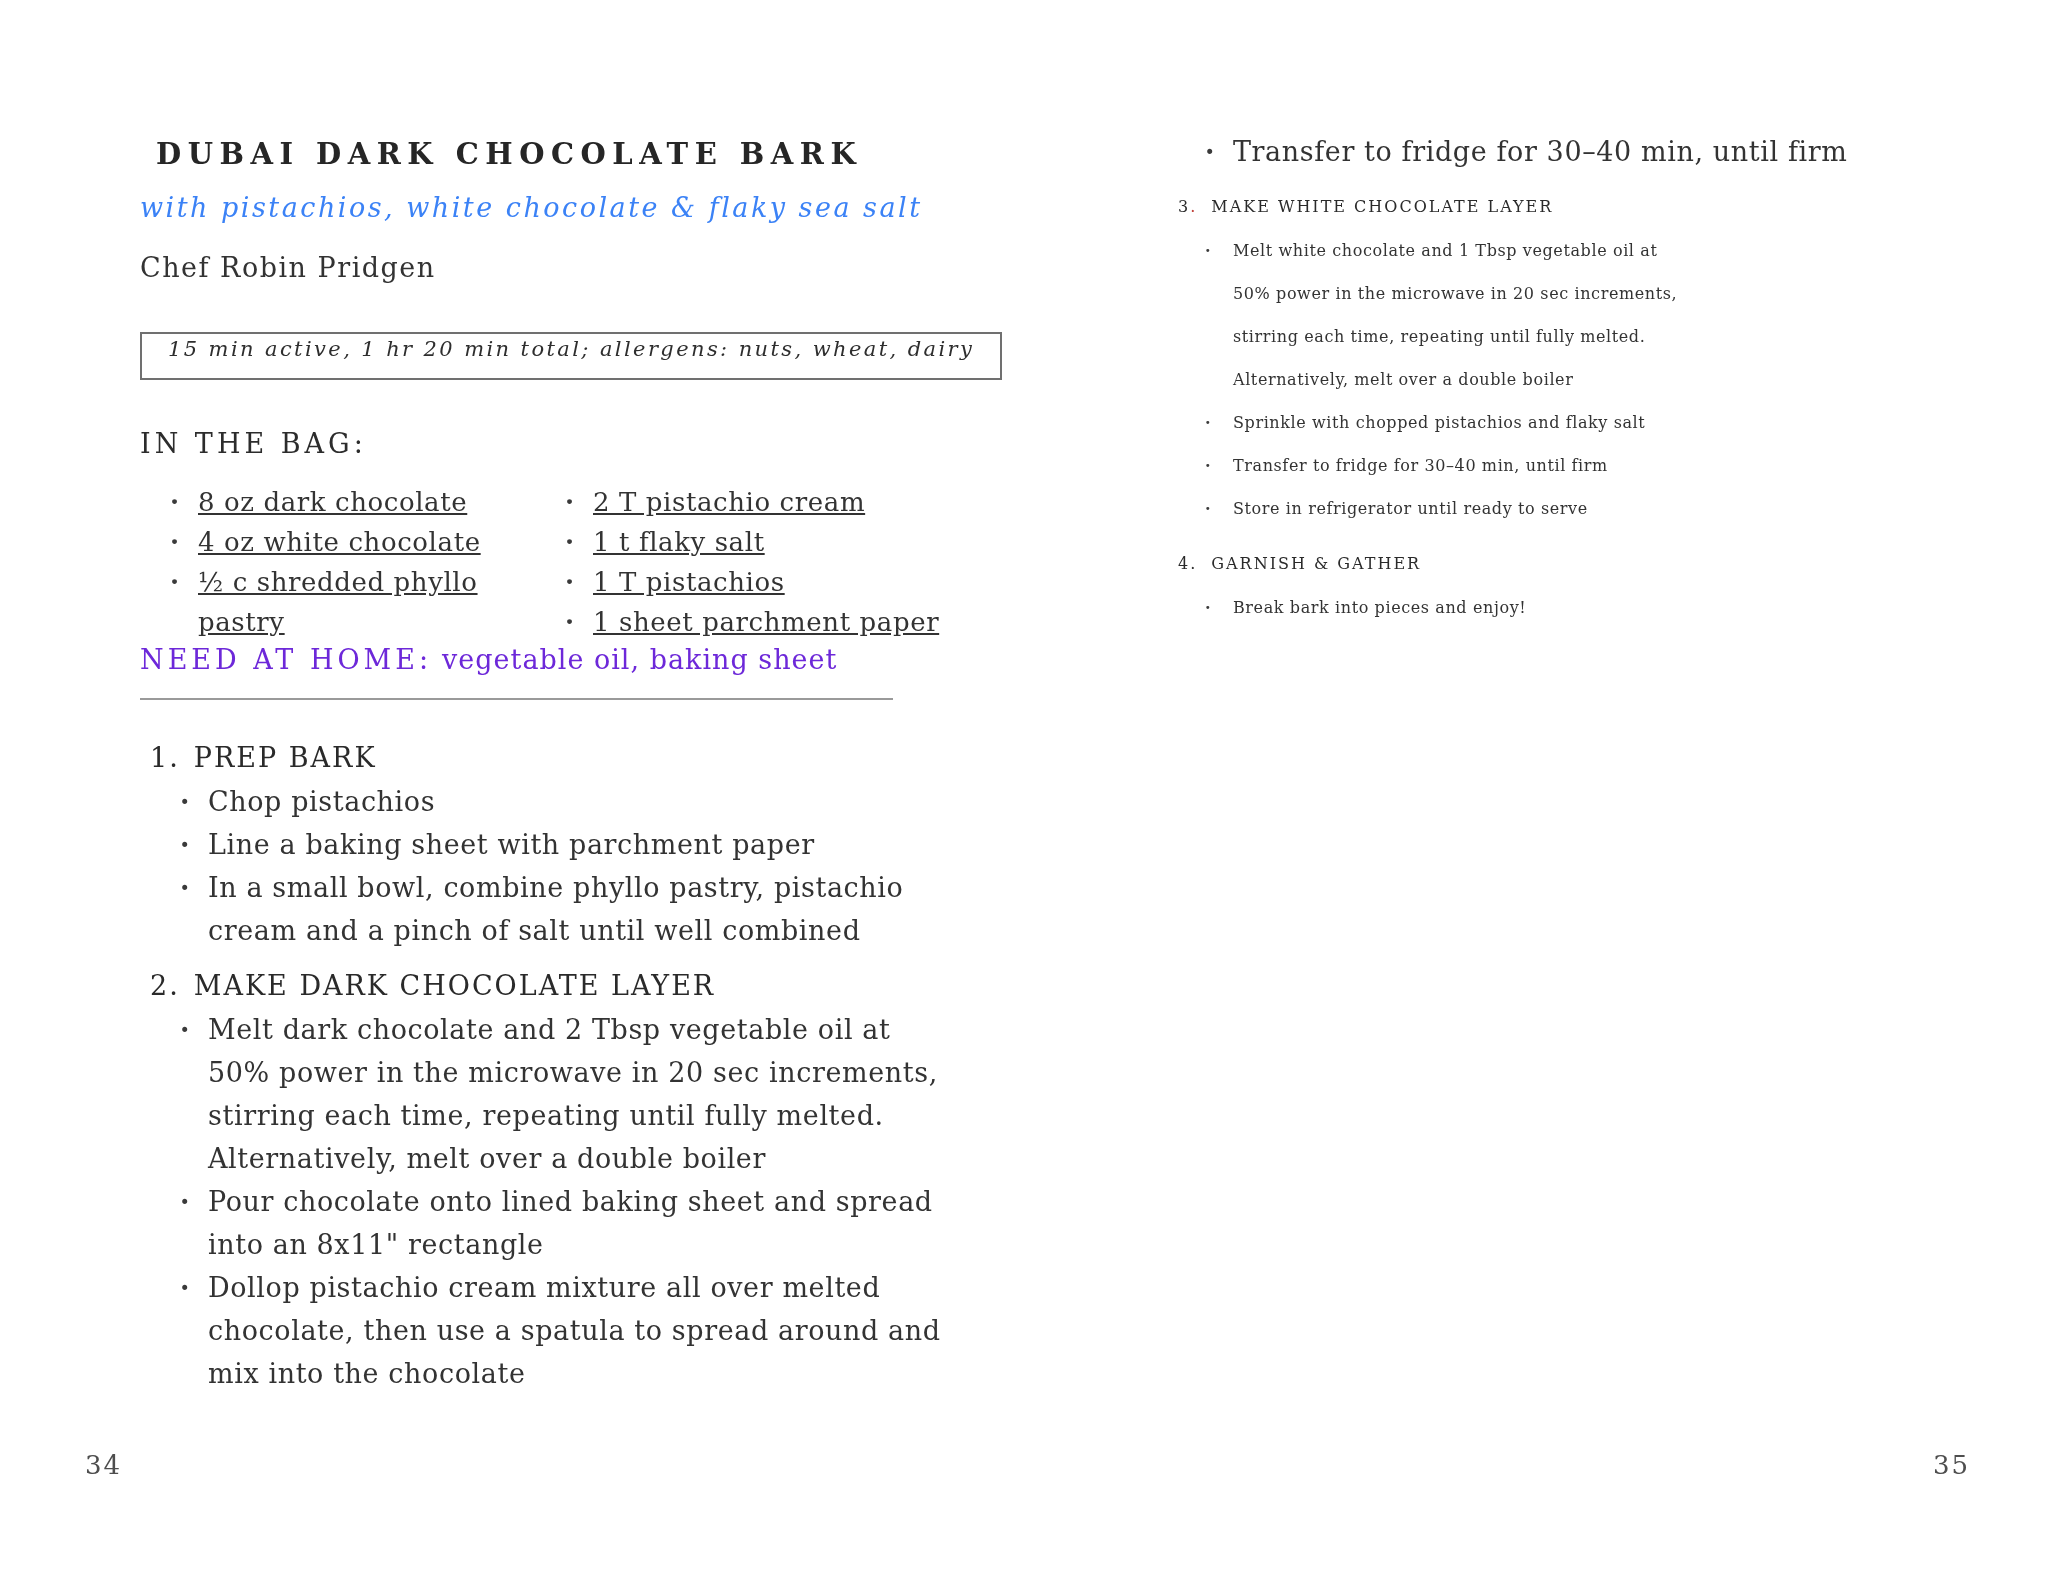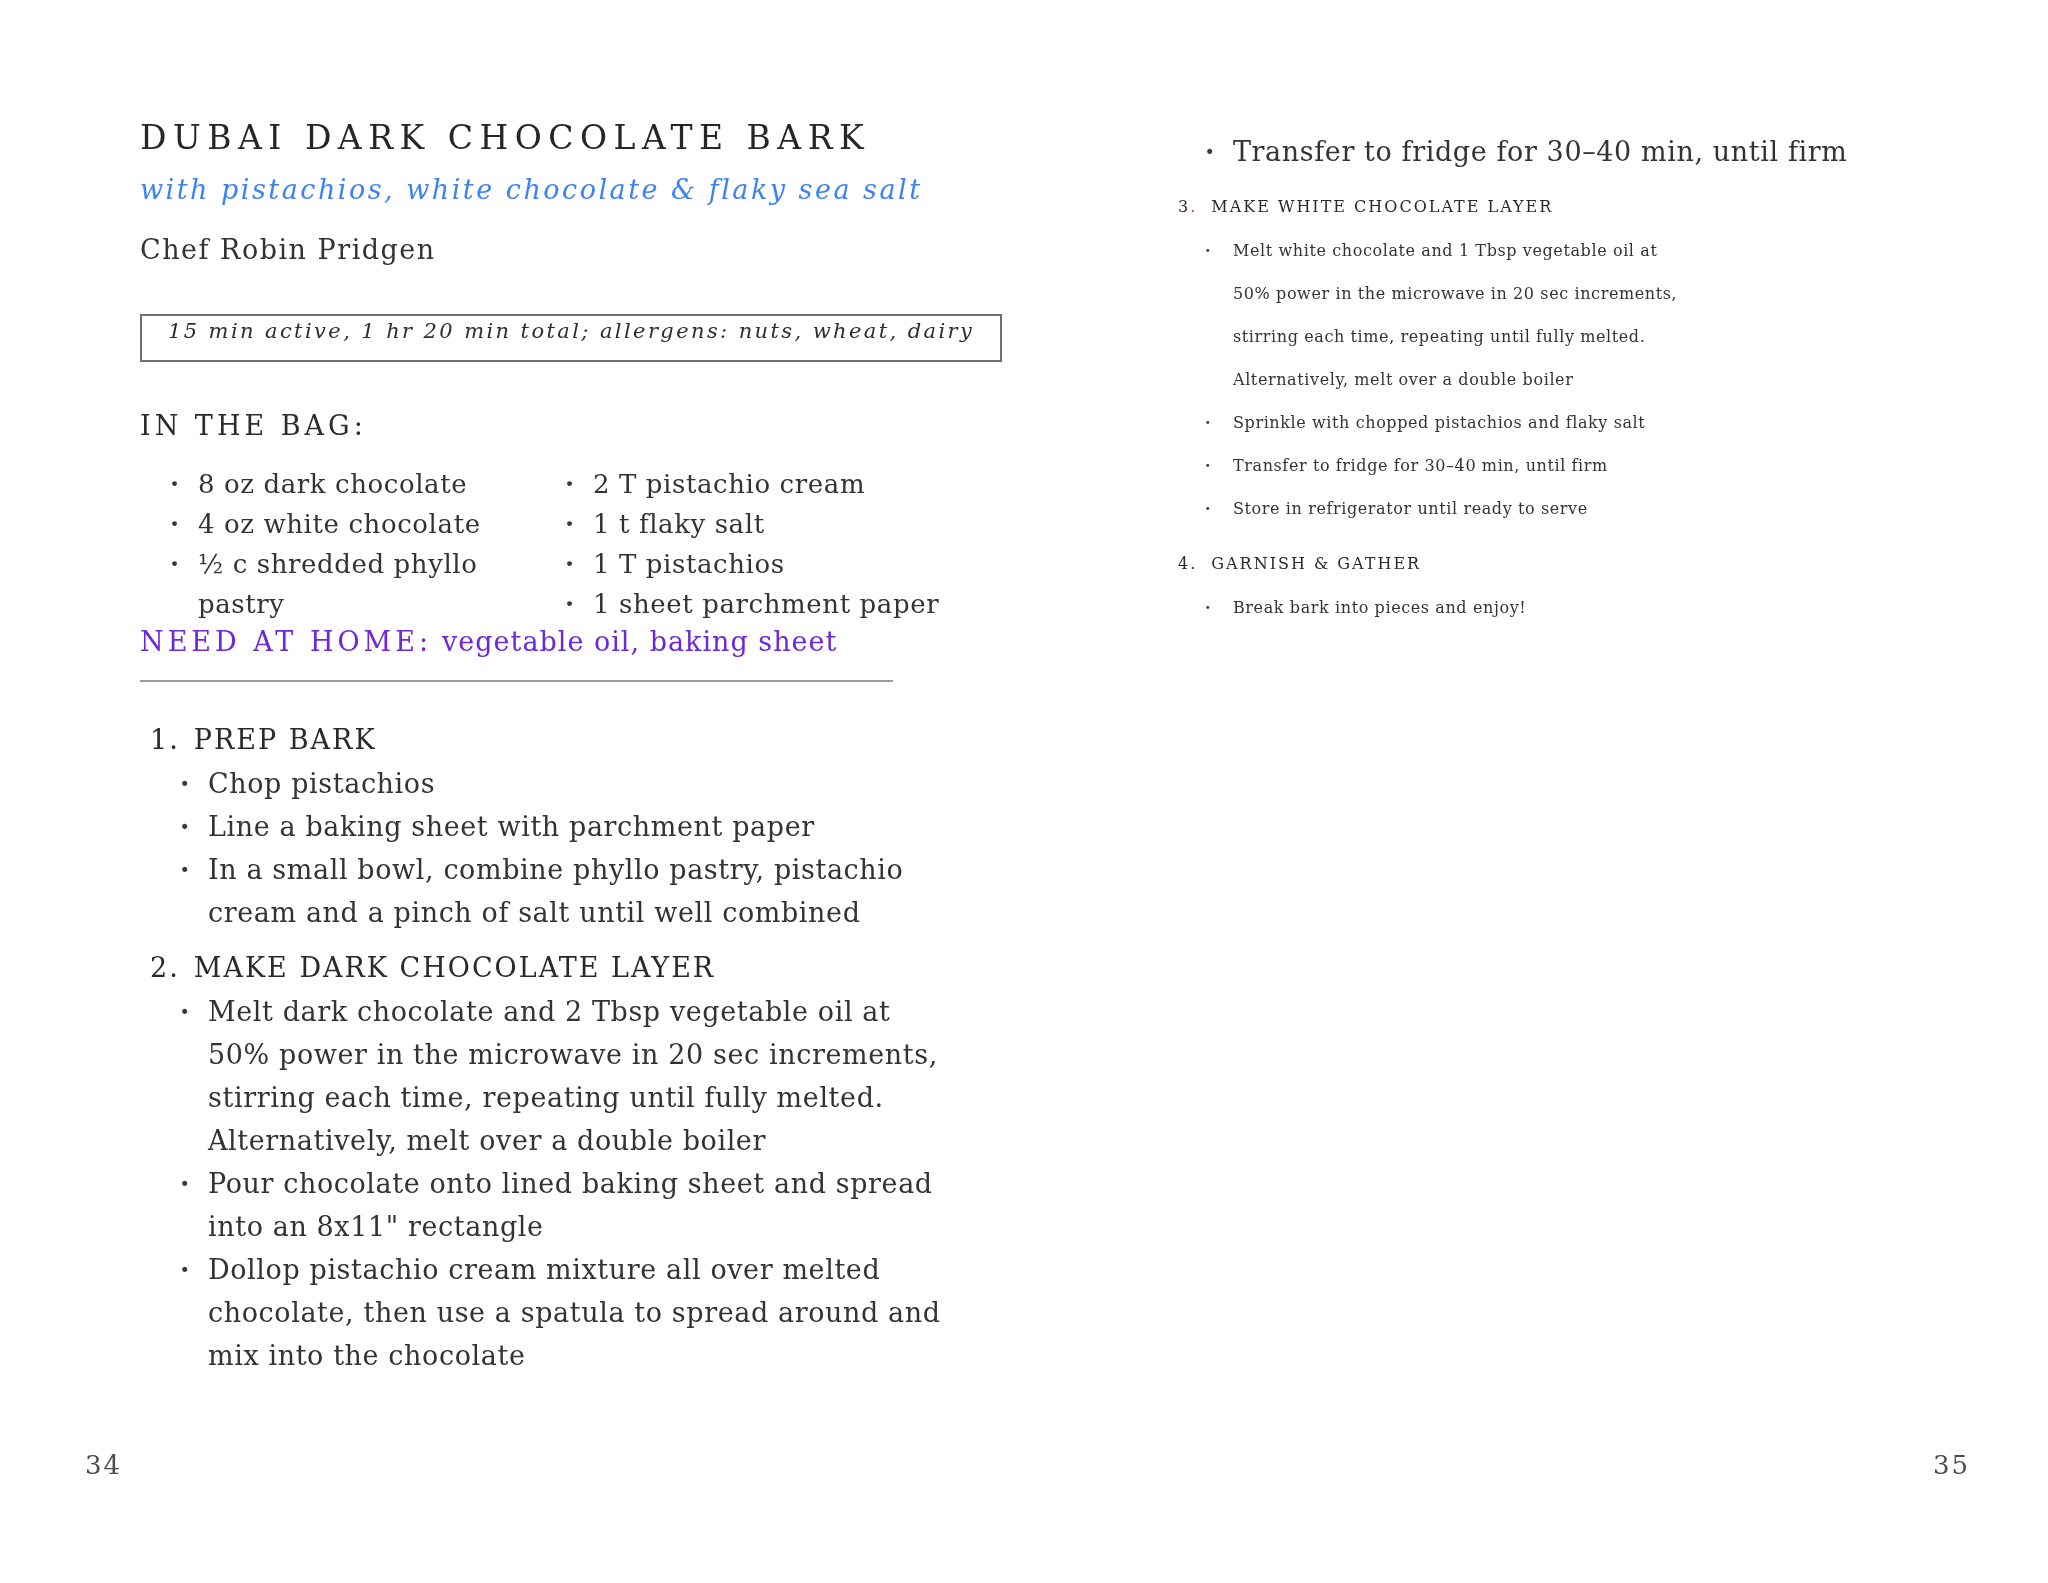--- a/index.html
+++ b/index.html
@@ -10,21 +10,21 @@
   }
   .spread{position:relative;width:2048px;height:1583px;overflow:hidden;background:#ffffff;}
   .page{position:absolute;top:0;height:1583px;}
   .page-left{left:0;width:1024px;}
   .page-right{left:1024px;width:1024px;}
 
   .content-left{position:absolute;left:140px;top:118px;width:810px;}
   .content-right{position:absolute;left:154px;top:130px;width:860px;}
 
   .title{
-    margin:0;font-size:33px;font-weight:400;letter-spacing:6.5px;
+    margin:16px;font-size:29px;font-weight:700;letter-spacing:6.5px;
     color:#262626;line-height:40px;
   }
   .subtitle{
     margin-top:14px;font-style:italic;font-size:27px;letter-spacing:2.5px;
     line-height:36px;color:#3b82f6;
   }
   .chef{margin-top:24px;font-size:27px;letter-spacing:1.5px;line-height:36px;color:#333;}
 
   .info-box{
     margin-top:46px;display:inline-block;border:2px solid #707070;
@@ -35,21 +35,21 @@
   .section-heading{
     margin-top:46px;font-size:27px;letter-spacing:4px;line-height:36px;color:#2c2c2c;
   }
 
   .ingredients{display:flex;margin-top:20px;font-size:26px;}
   .ing-col{list-style:none;margin:0;padding:0 0 0 30px;line-height:40px;box-sizing:border-box;}
   .ing-col.c1{width:395px;flex:none;}
   .ing-col.c2{flex:1;}
   .ing-col li{display:flex;}
   .ing-col li::before{content:"\00B7";width:28px;flex:none;color:#3a3a3a;font-weight:700;}
-  .ing-txt{white-space:pre-line;letter-spacing:0.6px;}
+  .ing-txt{white-space:pre-line;letter-spacing:0.6px;text-decoration:underline;}
 
   .need-home{font-size:27px;line-height:36px;color:#6d28d9;}
   .need-home .label{letter-spacing:4px;}
   .need-home .value{letter-spacing:1px;margin-left:10px;}
 
   .divider{border:none;border-top:2px solid #9a9a9a;width:753px;margin:20px 0 0 0;height:0;}
 
   .steps{margin-top:36px;font-size:27px;}
   .step{margin:0;}
   .step-heading{

